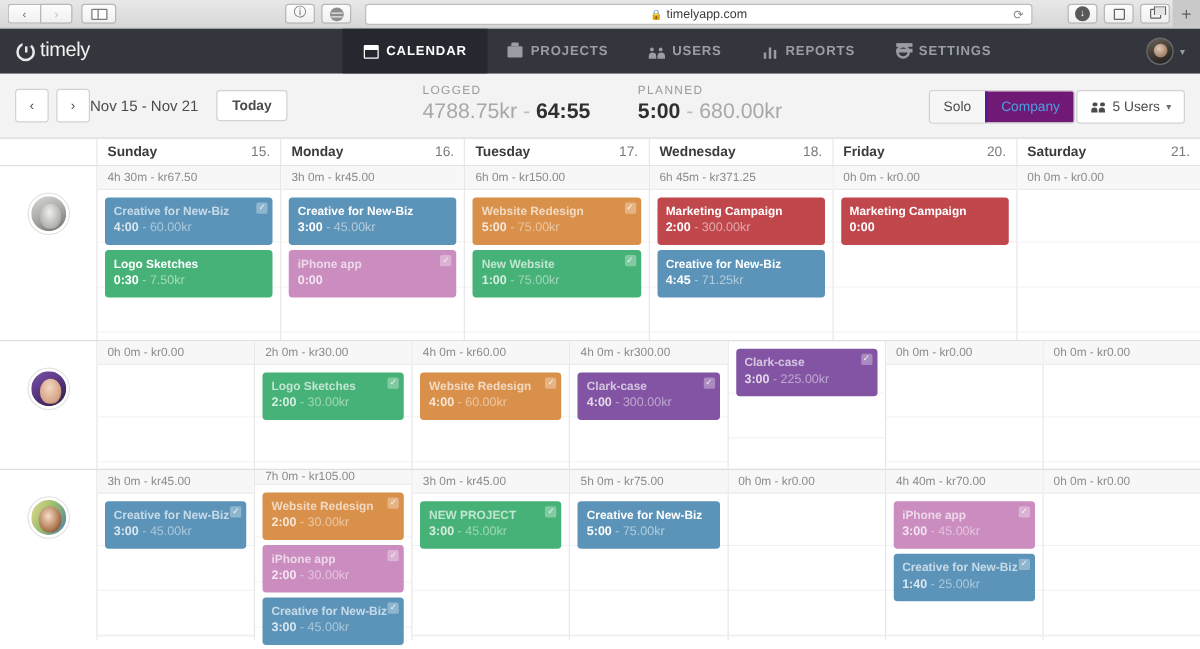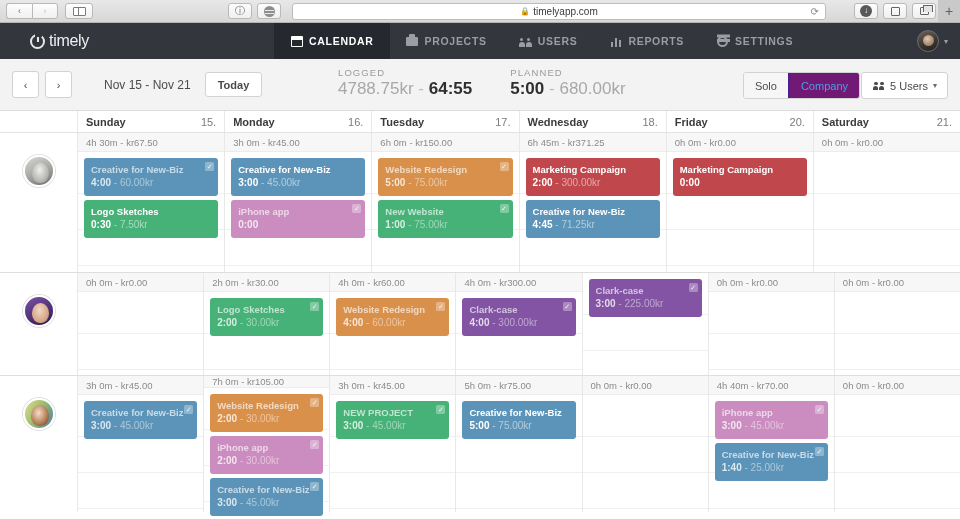--- a/index.html
+++ b/index.html
@@ -97,21 +97,21 @@
     align-items: center; justify-content: center;
     font-size: 14px; color: #606060; line-height: 1;
   }
 
   
   .app-nav {
     height: 36px; background: #33363d; display: flex; align-items: stretch;
     position: relative;
   }
   .logo {
-    display: flex; align-items: center; padding-left: 30px;
+    display: flex; align-items: center; padding-left: 13px;
     color: #f0f0f0; font-size: 16px; letter-spacing: -0.3px;
     width: 274px;
   }
   .logo-mark {
     width: 15px; height: 15px; border: 2px solid #e8e8e8; border-radius: 50%;
     margin-right: 4px; position: relative;
   }
   .logo-mark::before {
     content: ""; position: absolute; left: 4.5px; top: 1.5px;
     width: 2px; height: 5px; background: #e8e8e8;
@@ -189,21 +189,21 @@
     display: flex; align-items: center; position: relative; padding: 0 12px;
   }
   .arrow-btn {
     width: 27px; height: 27px; background: #fff;
     border: 1px solid #d2d2d2; border-radius: 3px;
     display: flex; align-items: center; justify-content: center;
     font-size: 11px; color: #4c4c4c; cursor: pointer;
   }
   .arrow-btn + .arrow-btn { margin-left: 6px; }
   .range-label {
-    margin-left: 32px; font-size: 12px; color: #4b4b4b;
+    margin-left: 0; font-size: 12px; color: #4b4b4b;
   }
   .today-btn {
     margin-left: 14px; height: 25px; padding: 0 12px;
     background: #fff; border: 1px solid #d2d2d2; border-radius: 3px;
     display: flex; align-items: center;
     font-size: 11px; font-weight: bold; color: #4b4b4b; cursor: pointer;
   }
   .stats { position: absolute; left: 338px; top: 8px; display: flex; gap: 38px; }
   .stat-label {
     font-size: 9.5px; color: #9a9a9a; letter-spacing: 1.1px; margin-bottom: 1px;

